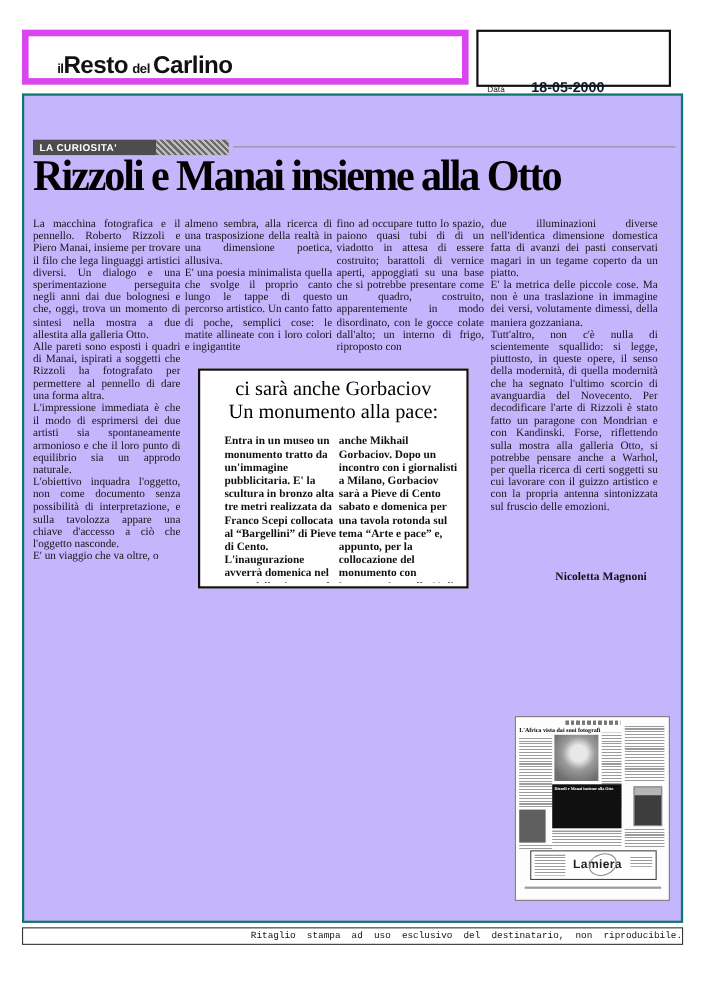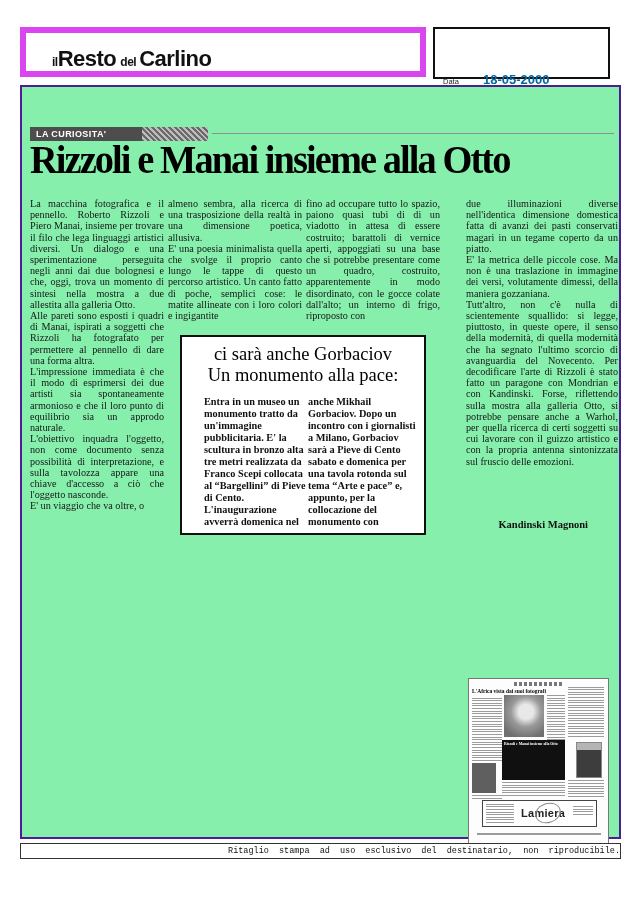--- a/index.html
+++ b/index.html
@@ -9,52 +9,52 @@
   
   .logo-box { left:20px; top:27px; width:406px; height:50px; border:6px solid #d946ef; background:#fff; }
   .logo { position:absolute; left:26px; top:13px; white-space:nowrap; font-family:"Liberation Sans",sans-serif; font-weight:bold; letter-spacing:-0.5px; }
   .logo .sm { font-size:12px; }
   .logo .lg { font-size:22px; }
   .logo .sp { margin:0 3px 0 4px; }
 
   .meta-box { left:433px; top:27px; width:177px; height:52px; border:2px solid #111; background:#fff; font-family:"Liberation Sans",sans-serif; padding:4px 0 0 8px; }
   .meta-row { display:flex; align-items:baseline; height:15px; }
   .meta-label { font-size:7.5px; color:#222; width:40px;margin-top:44px; }
-  .meta-value { font-size:13px; font-weight:bold; color:#0369a1; }
+  .meta-value { font-size:13px; font-weight:bold; color:#0f172a; }
 
   
-  .main-frame { left:20px; top:85px; width:601px; height:754px; border:2px solid #4c1d95; background:#86efac; }
+  .main-frame { left:20px; top:85px; width:601px; height:754px; border:2px solid #0f766e; background:#c4b5fd; }
 
   .kicker { left:8px; top:40px; width:112px; height:14px; background:#4d4d4d; color:#fff;
             font-family:"Liberation Sans",sans-serif; font-size:9px; font-weight:bold; letter-spacing:.4px;
             line-height:14px; padding-left:6px; white-space:nowrap; }
   .kicker-tail { left:120px; top:40px; width:66px; height:14px;
             background:repeating-linear-gradient(45deg,#6a6a6a 0 2px,#bdbdbd 2px 4px); }
   .kicker-rule { left:190px; top:46px; width:402px; height:1px; background:#8f8f8f; }
 
   .headline { left:8px; top:49px; width:588px; font-weight:bold; font-size:40px; letter-spacing:-2px;
               white-space:nowrap; transform:scaleX(.96); transform-origin:left top; color:#000; }
 
   .col { position:absolute; top:111px; font-size:10.2px; line-height:11.2px; text-align:justify;
          white-space:pre-line; overflow:hidden; color:#161616; }
   .col1 { left:8px;  width:134px; height:352px; }
   .col2 { left:146px; width:134px; height:130px; }
   .col3 { left:284px; width:134px; height:130px; }
-  .col4 { left:444px; width:152px; height:318px; }
+  .col4 { left:424px; width:152px; height:318px; }
   .signature { left:420px; top:432px; width:152px; font-size:10.5px; font-weight:bold; text-align:right; padding-right:6px; }
 
   
   .info-box { left:158px; top:248px; width:246px; height:200px; border:2px solid #111; background:#fff; }
   .info-title { margin-top:7px; text-align:center; font-size:18.5px; line-height:21px; color:#000; }
   .ibcol { position:absolute; top:59px; font-size:10.3px; line-height:12px; font-weight:bold; white-space:pre-line; overflow:hidden; }
   .ibl { left:22px;  width:108px; height:134px; }
   .ibr { left:126px; width:112px; height:134px; }
 
   
-  .thumb { left:446px; top:591px; width:141px; height:168px; border:1px solid #777; background:#fdfdfd; }
+  .thumb { left:446px; top:564px; width:141px; height:168px; border:1px solid #777; background:#fdfdfd; }
   .tx { position:absolute; background:repeating-linear-gradient(0deg,#8a8a8a 0 1px,transparent 1px 2.6px); opacity:.85; }
   .thumb-header-bar { left:45px; top:3px; width:50px; height:4px; background:repeating-linear-gradient(90deg,#777 0 3px,transparent 3px 5px); }
   .thumb-headline { position:absolute; left:3px; top:9px; width:96px; font-family:"Liberation Serif",serif;
                     font-weight:bold; font-size:5.5px; line-height:6px; color:#000; white-space:nowrap; overflow:hidden; }
   .thumb-photo { left:35px; top:16px; width:40px; height:42px;
                  background:radial-gradient(circle at 55% 40%, #e8e8e8 0 22%, #9a9a9a 45%, #6f6f6f 80%); }
   .thumb-clip { left:33px; top:61px; width:63px; height:40px; background:#101010; overflow:hidden; }
   .thumb-clip-headline { position:absolute; left:2px; top:2px; width:60px; color:#fff; font-size:3.8px; line-height:4.2px;
                          font-family:"Liberation Serif",serif; font-weight:bold; }
   .thumb-ad-sm { left:107px; top:63px; width:26px; height:36px; background:#3d3d3d;
@@ -103,21 +103,21 @@
 Alle pareti sono esposti i quadri di Manai, ispirati a soggetti che Rizzoli ha fotografato per permettere al pennello di dare una forma altra.
 L'impressione immediata è che il modo di esprimersi dei due artisti sia spontaneamente armonioso e che il loro punto di equilibrio sia un approdo naturale.
 L'obiettivo inquadra l'oggetto, non come documento senza possibilità di interpretazione, e sulla tavolozza appare una chiave d'accesso a ciò che l'oggetto nasconde.
 E' un viaggio che va oltre, o</div>
   <div class="col col2">almeno sembra, alla ricerca di una trasposizione della realtà in una dimensione poetica, allusiva.
 E' una poesia minimalista quella che svolge il proprio canto lungo le tappe di questo percorso artistico. Un canto fatto di poche, semplici cose: le matite allineate con i loro colori e ingigantite</div>
   <div class="col col3">fino ad occupare tutto lo spazio, paiono quasi tubi di di un viadotto in attesa di essere costruito; barattoli di vernice aperti, appoggiati su una base che si potrebbe presentare come un quadro, costruito, apparentemente in modo disordinato, con le gocce colate dall'alto; un interno di frigo, riproposto con</div>
   <div class="col col4">due illuminazioni diverse nell'identica dimensione domestica fatta di avanzi dei pasti conservati magari in un tegame coperto da un piatto.
 E' la metrica delle piccole cose. Ma non è una traslazione in immagine dei versi, volutamente dimessi, della maniera gozzaniana.
 Tutt'altro, non c'è nulla di scientemente squallido: si legge, piuttosto, in queste opere, il senso della modernità, di quella modernità che ha segnato l'ultimo scorcio di avanguardia del Novecento. Per decodificare l'arte di Rizzoli è stato fatto un paragone con Mondrian e con Kandinski. Forse, riflettendo sulla mostra alla galleria Otto, si potrebbe pensare anche a Warhol, per quella ricerca di certi soggetti su cui lavorare con il guizzo artistico e con la propria antenna sintonizzata sul fruscio delle emozioni.</div>
-  <div class="abs signature">Kandinski Magnoni</div>
+  <div class="abs signature">Nicoletta Magnoni</div>
 
   <div class="abs info-box">
     <div class="info-title">
       <div>ci sarà anche Gorbaciov</div>
       <div>Un monumento alla pace:</div>
     </div>
     <div class="ibcol ibl">Entra in un museo un monumento tratto da un'immagine pubblicitaria. E' la scultura in bronzo alta tre metri realizzata da Franco Scepi collocata al “Bargellini” di Pieve di Cento.
 L'inaugurazione avverrà domenica nel corso delle giornate che vedono impegnato</div>
     <div class="ibcol ibr">anche Mikhail Gorbaciov. Dopo un incontro con i giornalisti a Milano, Gorbaciov sarà a Pieve di Cento sabato e domenica per una tavola rotonda sul tema “Arte e pace” e, appunto, per la collocazione del monumento con inaugurazione alle 11 di domenica.</div>
   </div>

